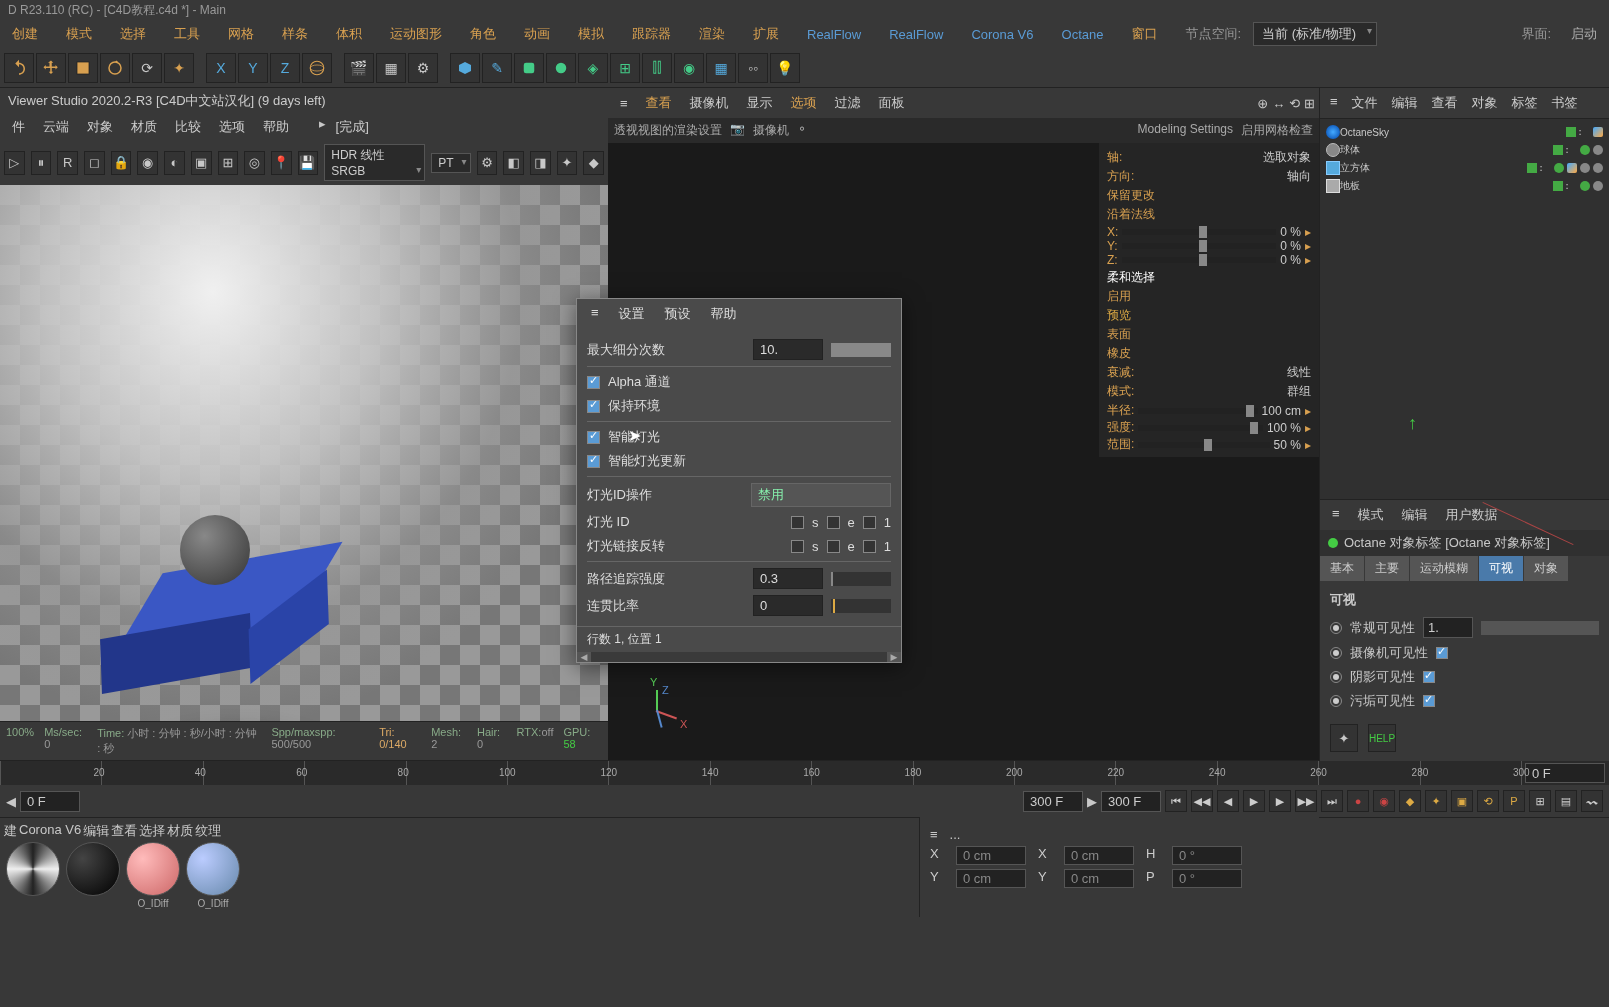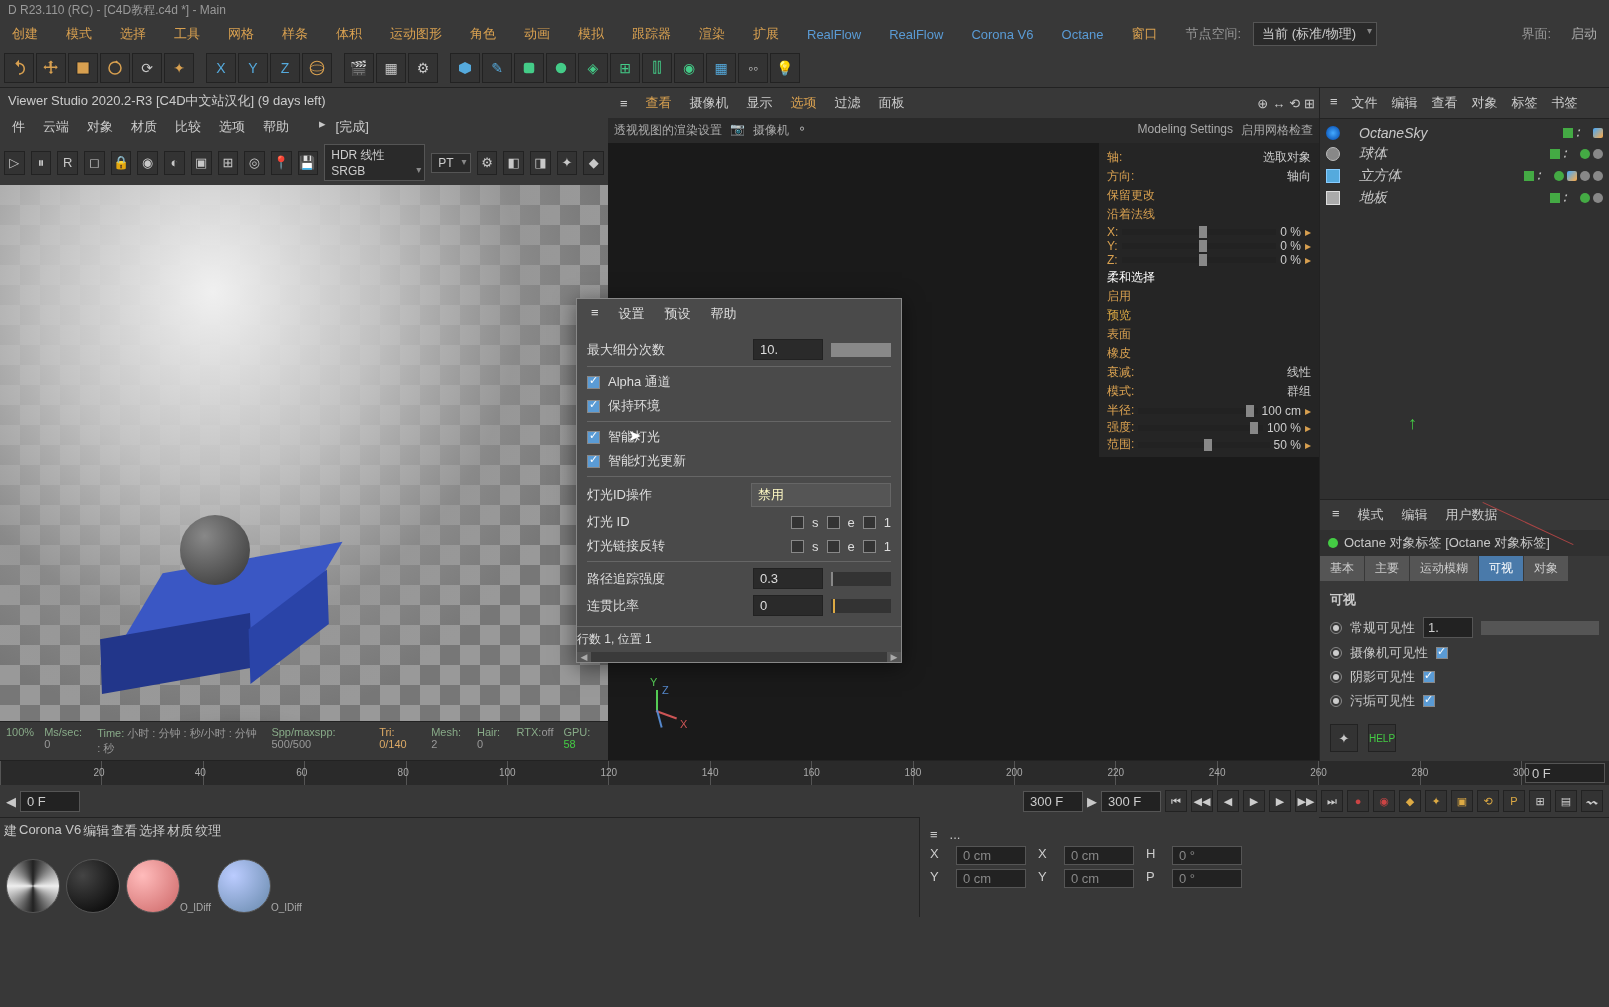--- a/index.html
+++ b/index.html
@@ -69,21 +69,21 @@
 .modeling-overlay .lbl { color: #d8a050; }
 .modeling-overlay .val { color: #ccc; }
 .modeling-overlay .slider-row { display:flex; align-items:center; gap:4px; }
 .modeling-overlay .mini-slider { flex:1; height:6px; background:#222; position:relative; }
 .modeling-overlay .mini-slider .thumb { position:absolute; top:-3px; width:8px; height:12px; background:#888; }
 
 .right-pane { width: 290px; background: #383838; display: flex; flex-direction: column; border-left: 1px solid #222; }
 .obj-menubar { display: flex; gap: 2px; padding: 4px; background: #383838; border-bottom: 1px solid #222; }
 .obj-menubar .om { padding: 2px 6px; color: #ccc; cursor: pointer; }
 .obj-tree { padding: 4px 6px; background: #303030; flex: 0 0 auto; height: 380px; }
-.obj-row { display: flex; align-items: center; gap: 19px; padding: 2px 0; font-size: 14px; font-style: italic; }
+.obj-row { display: flex; align-items: center; gap: 0; padding: 2px 0; font-size: 10px; }
 .obj-icon { width: 14px; height: 14px; }
 .obj-icon.sky { background: radial-gradient(circle, #4af, #04a); border-radius:50%; }
 .obj-icon.sphere { background: #888; border-radius:50%; border:1px solid #bbb; }
 .obj-icon.cube { background: #5ad; border:1px solid #8cf; }
 .obj-icon.floor { background: #aaa; border:1px solid #ddd; }
 .obj-dots { margin-left: auto; display: flex; gap: 3px; align-items:center; }
 .dot { width: 10px; height: 10px; border-radius:50%; }
 .dot.g { background:#4a4; } .dot.sq { border-radius:0; background:#4a4; width:10px; height:10px; }
 .dot.gray { background: #888; } .dot.tag { background: linear-gradient(135deg,#4af,#fa4); border-radius:2px; }
 
@@ -117,21 +117,21 @@
 .play-field { flex:1; }
 .play-btn { width:22px; height:22px; background:#333; border:1px solid #222; display:flex;align-items:center;justify-content:center; cursor:pointer; color:#ccc; font-size:11px; }
 .play-btn.rec { color:#c44; }
 .play-btn.key { color:#da4; }
 
 .material-area { height: 100px; background:#383838; border-top:1px solid #222; display:flex; }
 .mat-menubar { position:absolute; display:flex; gap:2px; padding:4px; }
 .mat-panel { padding: 24px 6px 4px; display:flex; gap:6px; }
 .mat-ball { width:54px; height:54px; border-radius:50%; border:1px solid #555; }
 .mat-label { font-size:10px; color:#aaa; text-align:center; margin-top:2px; }
-.mat-col { display:flex; flex-direction:row; align-items:flex-end; }
+.mat-col { display:flex; flex-direction:column; align-items:center; }
 
 .coord-area { position:absolute; right:290px; bottom:0; width:400px; height:100px; background:#383838; padding:6px 10px; border-left:1px solid #222; }
 .coord-row { display:flex; gap:12px; margin:4px 0; font-size:13px; }
 .coord-row .lbl { color:#ccc; width:14px; }
 .coord-row .val { background:#222; border:1px solid #555; padding:1px 6px; color:#888; width:70px; }
 
 
 .octane-dialog { position: absolute; left: 576px; top: 298px; width: 326px; background: #4a4a4a; border: 1px solid #888; box-shadow: 0 4px 20px rgba(0,0,0,0.5); z-index: 100; }
 .dlg-titlebar { background: #f0f0f0; color: #222; padding: 6px 8px; display: flex; align-items: center; gap: 6px; font-size: 13px; }
 .dlg-titlebar .icon { width:14px; height:14px; border-radius:50%; background:radial-gradient(circle,#666,#222); }
@@ -141,23 +141,23 @@
 .dlg-menubar .dm { padding:2px 8px; color:#ddd; cursor:pointer; }
 .dlg-body { padding: 4px 10px; background:#4a4a4a; }
 .dlg-row { display:flex; align-items:center; gap:8px; margin:6px 0; font-size:13px; color:#ddd; }
 .dlg-row .lbl { flex:1; }
 .dlg-row .chk { width:13px; height:13px; background:#5a9bd5; border:1px solid #888; position:relative; flex-shrink:0; }
 .dlg-row .chk::after { content:"✓"; position:absolute; top:-3px; left:1px; font-size:11px; color:#fff; }
 .dlg-row .chk.empty { background:#333; }
 .dlg-row .chk.empty::after { content:""; }
 .dlg-row .num { background:#2a2a2a; border:1px solid #222; padding:2px 6px; color:#ddd; width:70px; }
 .dlg-row .slider { width:60px; height:14px; background:#888; }
-.dlg-row .sel { background:#555; border:1px solid #666; padding:2px 6px; width:140px; color:#fef9c3; }
+.dlg-row .sel { background:#555; border:1px solid #666; padding:2px 6px; width:140px; color:#86efac; }
 .dlg-divider { height:1px; background:#666; margin:6px 0; }
-.dlg-status { padding:4px 0; color:#ddd; font-size:12px; border-top:1px solid #666; }
+.dlg-status { padding:4px 10px; color:#ddd; font-size:12px; border-top:1px solid #666; }
 .dlg-scrollbar { height:10px; background:#333; display:flex; }
 .dlg-scrollbar .track { flex:1; background:#3a3a3a; }
 .dlg-scrollbar .arrow { width:14px; background:#555; text-align:center; font-size:9px; color:#aaa; }
 
 .cursor-ptr { position:absolute; left:628px; top:426px; z-index:200; color:#fff; font-size:16px; pointer-events:none; }
 .green-arrow { position:absolute; left:800px; top:270px; color:#4c4; font-size:18px; }
 .red-line { position:absolute; left:870px; top:380px; width:100px; height:1px; background:#a44; transform:rotate(25deg); }
 </style>
 </head>
 <body>

